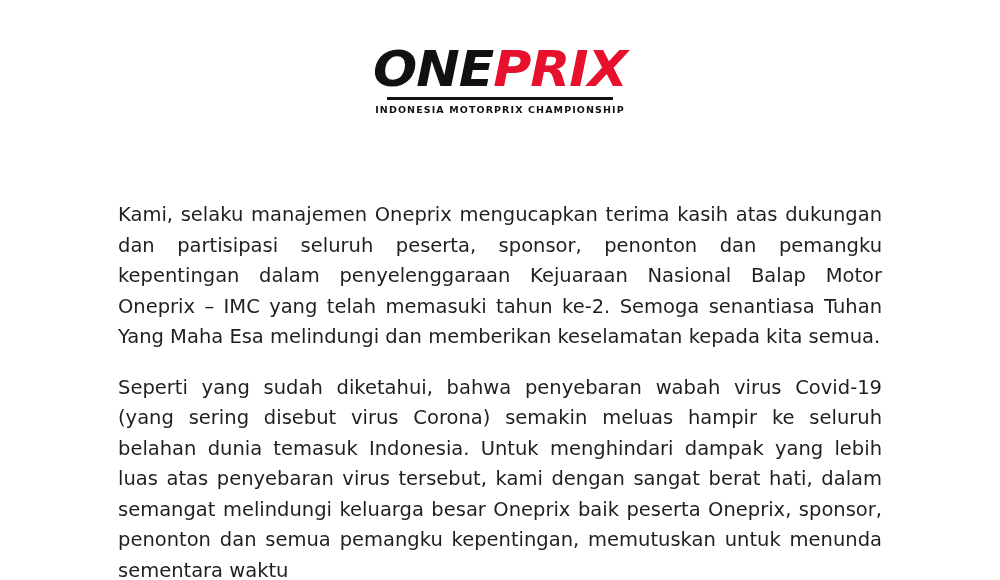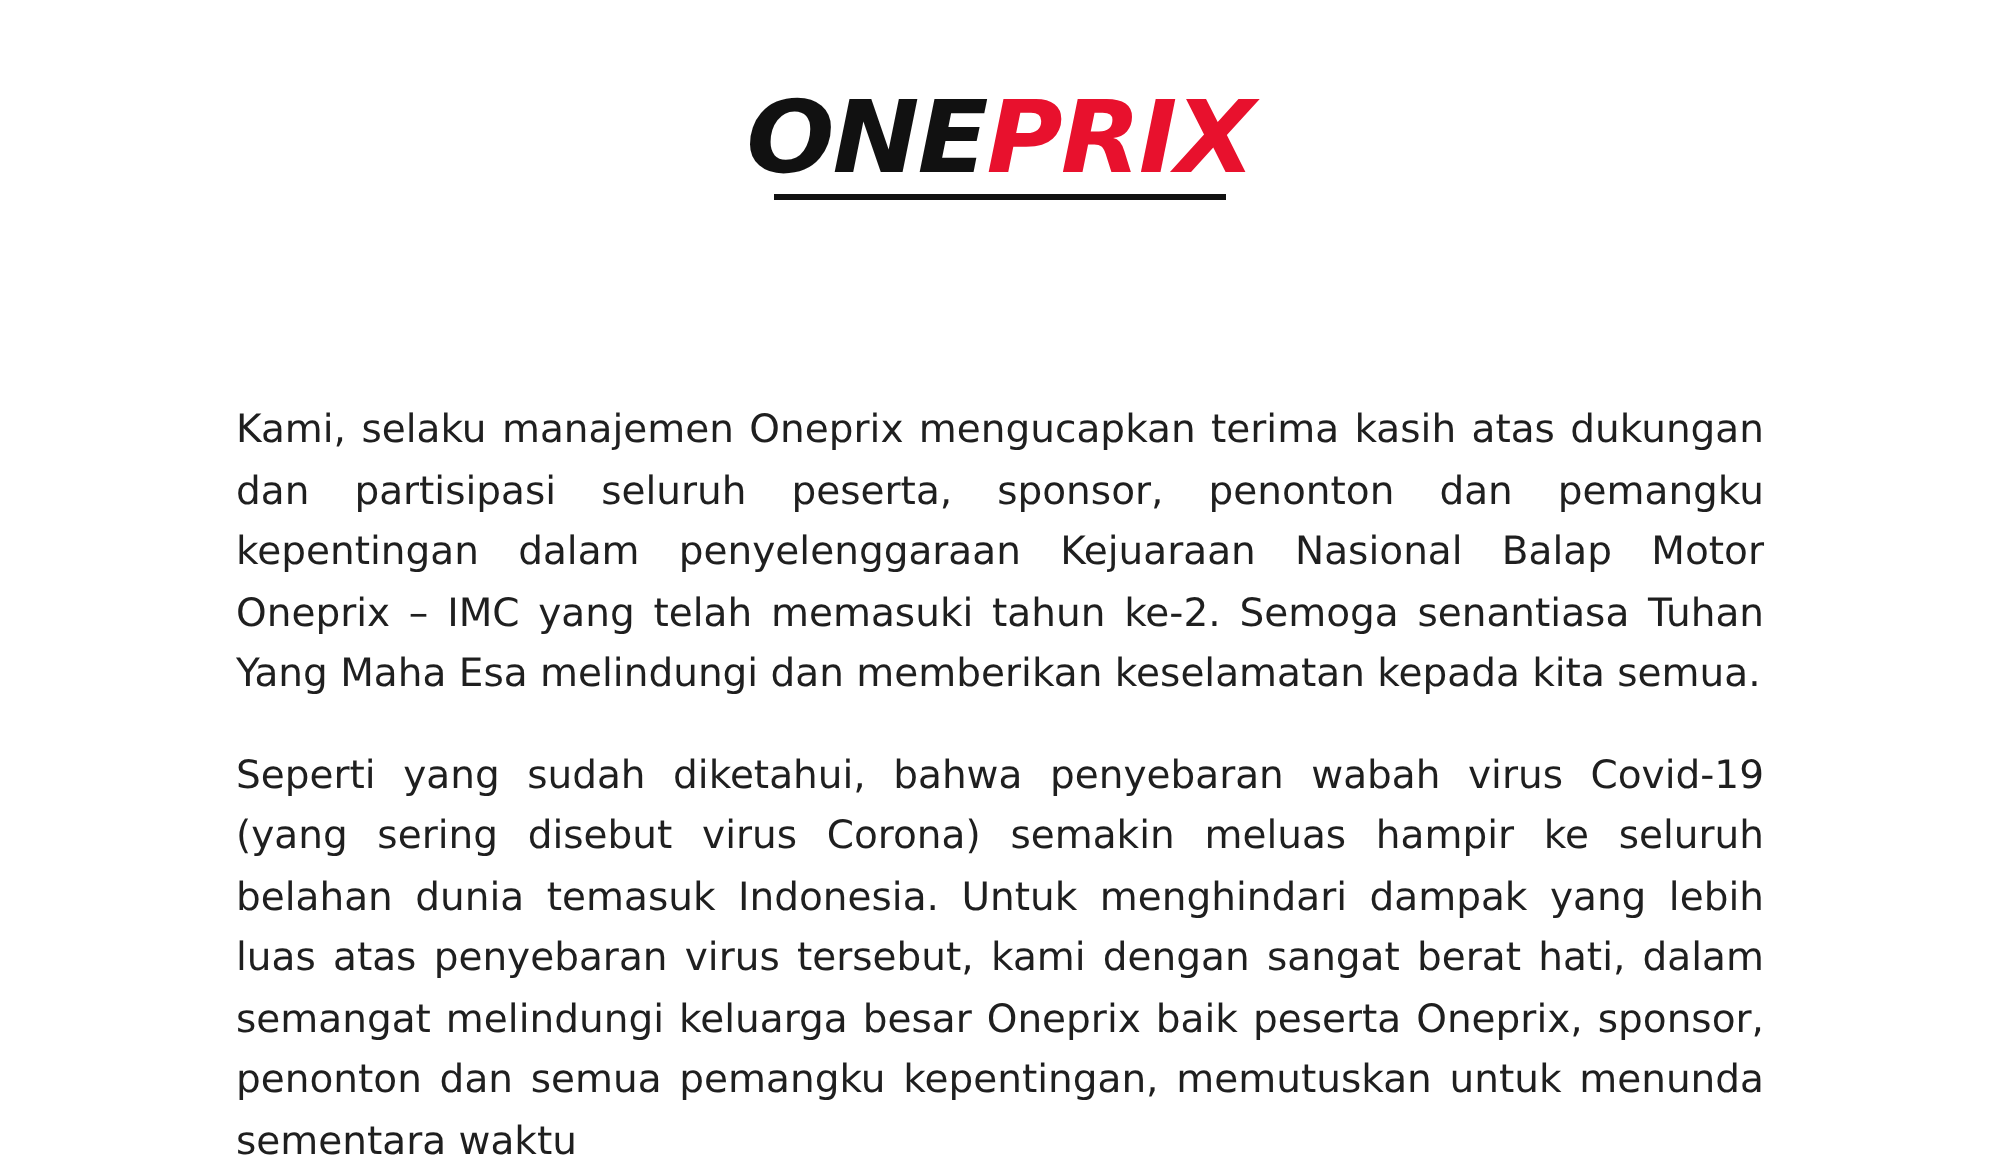--- a/index.html
+++ b/index.html
@@ -87,20 +87,21 @@
   }
 </style>
 </head>
 <body>
 
 <div class="page">
 
   <div class="logo-wrap">
     <div class="logo-main"><span class="logo-one">ONE</span><span class="logo-prix">PRIX</span></div>
     <div class="logo-rule"></div>
+    <div class="logo-sub">INDONESIA MOTORPRIX CHAMPIONSHIP</div>
   </div>
 
   <div class="letter">
     <p class="para">Kami, selaku manajemen Oneprix mengucapkan terima kasih atas dukungan dan partisipasi seluruh peserta, sponsor, penonton dan pemangku kepentingan dalam penyelenggaraan Kejuaraan Nasional Balap Motor Oneprix – IMC yang telah memasuki tahun ke-2. Semoga senantiasa Tuhan Yang Maha Esa melindungi dan memberikan keselamatan kepada kita semua.</p>
     <p class="para last">Seperti yang sudah diketahui, bahwa penyebaran wabah virus Covid-19 (yang sering disebut virus Corona) semakin meluas hampir ke seluruh belahan dunia temasuk Indonesia.  Untuk menghindari dampak yang lebih luas atas penyebaran virus tersebut, kami dengan sangat berat hati, dalam semangat melindungi keluarga besar Oneprix baik peserta Oneprix, sponsor, penonton dan semua pemangku kepentingan, memutuskan untuk menunda sementara waktu</p>
   </div>
 
 </div>
 
 </body></html>

